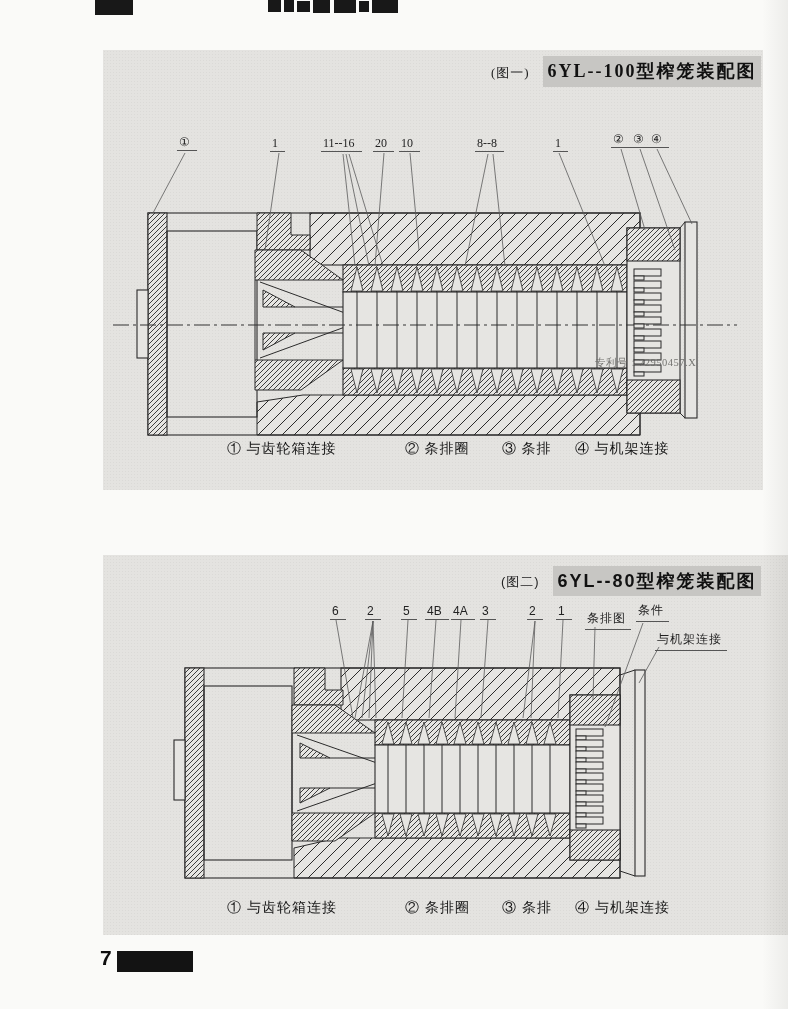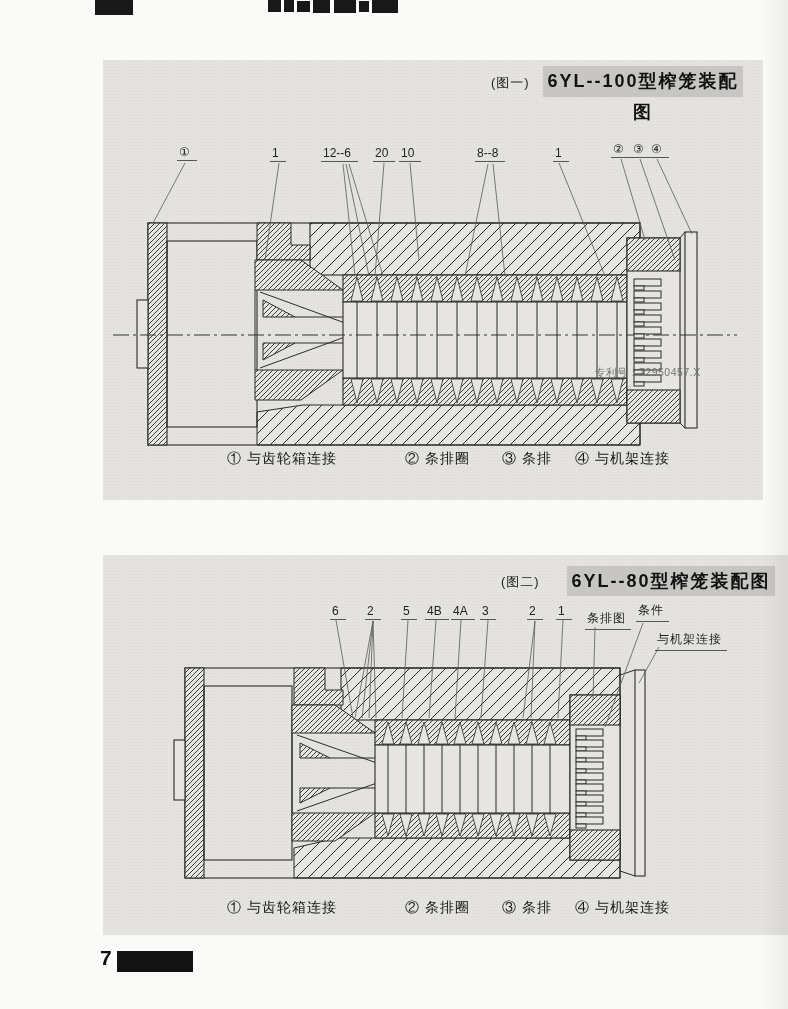--- a/index.html
+++ b/index.html
@@ -2,29 +2,29 @@
 <html><head>
 <meta charset="utf-8">
 <style>
   html,body{margin:0;padding:0;background:#ffffff;}
   .page{position:relative;width:788px;height:1009px;background:#fafaf8;overflow:hidden;
         font-family:"Liberation Sans",sans-serif;color:#1c1c1c;}
   
   .panel{position:absolute;background:#e4e3e0;
          background-image:radial-gradient(#dbdad7 0.6px, rgba(0,0,0,0) 0.7px);
          background-size:3px 3px;}
-  .panel1{left:103px;top:60px;width:660px;height:440px;}
+  .panel1{left:103px;top:50px;width:660px;height:440px;font-family:Liberation Serif, serif;}
   .panel2{left:103px;top:555px;width:755px;height:380px;}
   .fig-caption{position:absolute;font-size:13px;letter-spacing:1px;color:#222;}
   .title-bar{position:absolute;background:#c7c6c3;text-align:center;}
   .title-bar span{font-size:18px;font-weight:bold;letter-spacing:2px;color:#111;}
   .p1-caption{left:388px;top:14px;}
-  .p1-bar{left:440px;top:6px;width:200px;height:31px;line-height:31px;}
+  .p1-bar{left:440px;top:6px;width:218px;height:31px;line-height:31px;}
   .p2-caption{left:398px;top:18px;}
-  .p2-bar{left:450px;top:11px;width:208px;height:30px;line-height:30px;margin-left:14px;}
+  .p2-bar{left:450px;top:11px;width:208px;height:30px;line-height:30px;}
   .part-label{position:absolute;font-size:12px;color:#222;border-bottom:1px solid #555;
               padding:0 7px 1px 2px;line-height:13px;}
   .callout{position:absolute;font-size:12px;color:#222;border-bottom:1px solid #555;
            padding:0 5px 2px 2px;letter-spacing:1px;}
   .legend{position:absolute;left:0;width:100%;height:22px;margin-left:44px;}
   .legend span{position:absolute;font-size:14px;letter-spacing:1px;color:#161616;white-space:nowrap;}
   .legend1{top:390px;}
   .legend2{top:344px;}
   .li1{left:80px;}  .li2{left:258px;} .li3{left:355px;} .li4{left:428px;}
   .drawing{position:absolute;left:0;top:0;}
@@ -165,21 +165,21 @@
         <rect x="531" y="322" width="10" height="4" fill="#e6e5e2" stroke="#2b2b2b" stroke-width="1"></rect>
       </svg>
 
     <span class="fig-caption p1-caption">(图一)</span>
     <div class="title-bar p1-bar">
       <span>6YL--100型榨笼装配图</span>
     </div>
 
     <span class="part-label" style="left:74px;top:86px">①</span>
     <span class="part-label" style="left:167px;top:87px">1</span>
-    <span class="part-label" style="left:218px;top:87px">12--6</span>
+    <span class="part-label" style="left:218px;top:87px">11--16</span>
     <span class="part-label" style="left:270px;top:87px">20</span>
     <span class="part-label" style="left:296px;top:87px">10</span>
     <span class="part-label" style="left:372px;top:87px">8--8</span>
     <span class="part-label" style="left:450px;top:87px">1</span>
     <span class="part-label" style="left:508px;top:83px">②</span>
     <span class="part-label" style="left:528px;top:83px">③</span>
     <span class="part-label" style="left:546px;top:83px">④</span>
 
     <span class="watermark">专利号：72950457.X</span>
 

